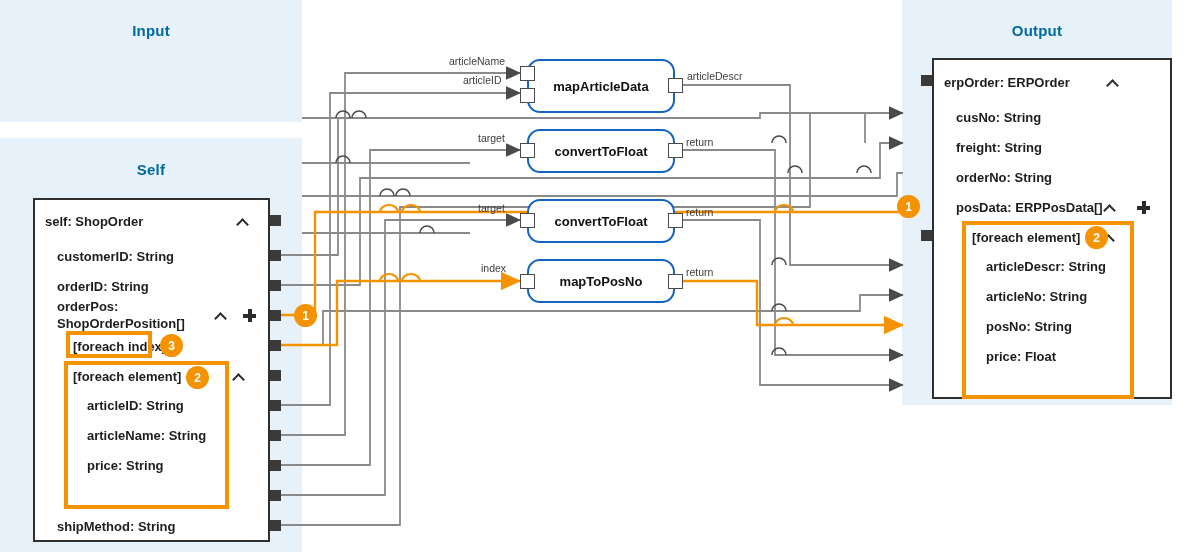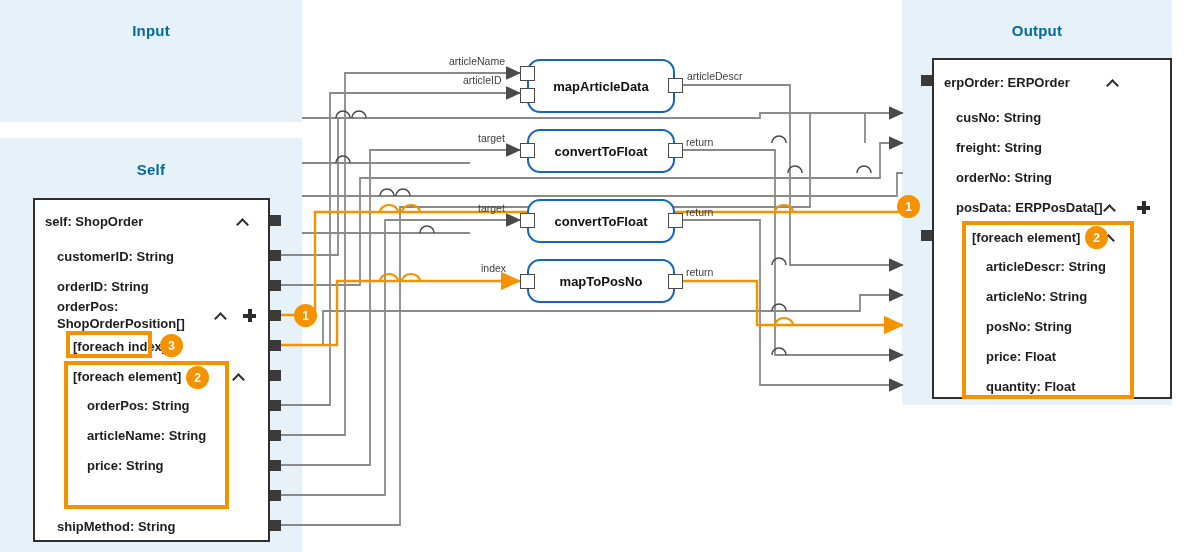--- a/index.html
+++ b/index.html
@@ -218,21 +218,21 @@
       <span class="plus" style="right:12px;"></span>
     </div>
     <div class="row lvl2" style="top:133px;height:26px;">
       <span class="lbl">[foreach index]</span>
     </div>
     <div class="row lvl2" style="top:163px;height:26px;">
       <span class="lbl">[foreach element]</span>
       <span class="chev" style="right:22px;"></span>
     </div>
     <div class="row lvl3" style="top:194px;height:22px;">
-      <span class="lbl">orderPos: String</span>
+      <span class="lbl">articleID: String</span>
     </div>
     <div class="row lvl3" style="top:224px;height:22px;">
       <span class="lbl">articleName: String</span>
     </div>
     <div class="row lvl3" style="top:254px;height:22px;">
       <span class="lbl">price: String</span>
     </div>
     <div class="row lvl1" style="top:315px;height:22px;">
       <span class="lbl">shipMethod: String</span>
     </div>
@@ -289,23 +289,20 @@
     </div>
     <div class="row lvl3" style="top:225px;height:22px;">
       <span class="lbl">articleNo: String</span>
     </div>
     <div class="row lvl3" style="top:255px;height:22px;">
       <span class="lbl">posNo: String</span>
     </div>
     <div class="row lvl3" style="top:285px;height:22px;">
       <span class="lbl">price: Float</span>
     </div>
-    <div class="row lvl3" style="top:315px;height:22px;">
-      <span class="lbl">quantity: Float</span>
-    </div>
   </div>
 
   
   <div class="group-frame" style="left:962px;top:221px;width:172px;height:178px;"></div>
 
   
   <div class="port" style="left:921px;top:75px;"></div>
   <div class="port" style="left:921px;top:230px;"></div>
 
   

